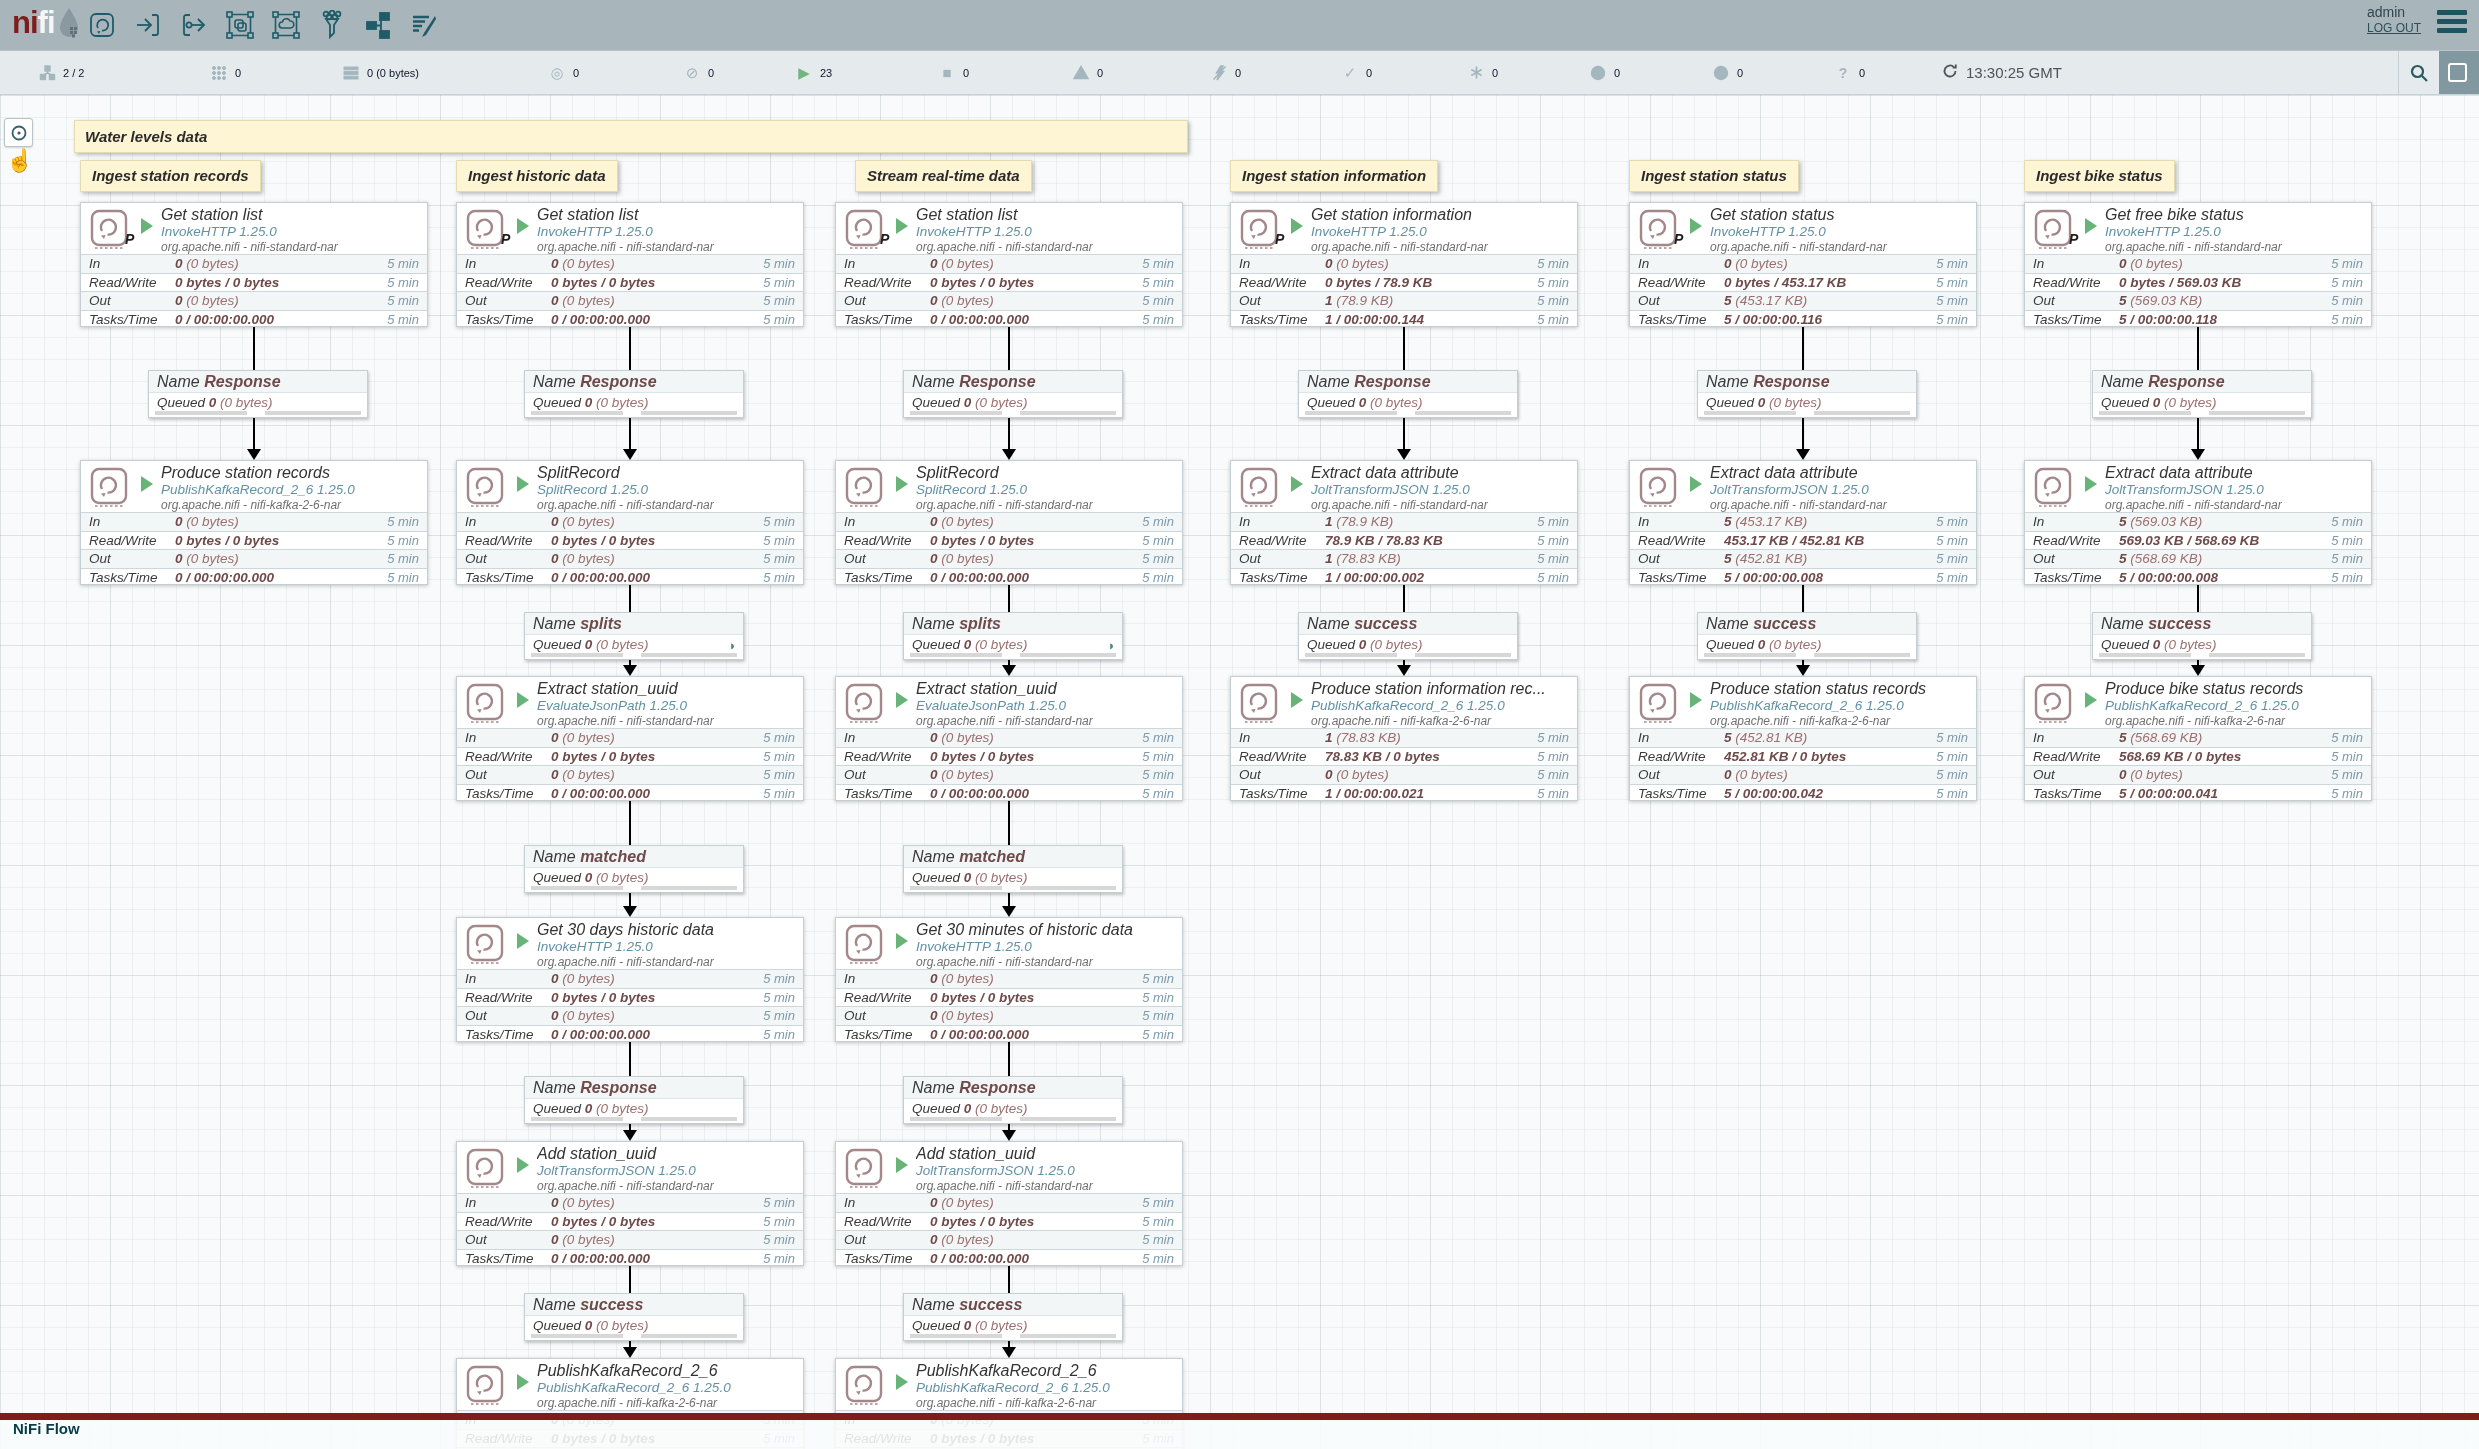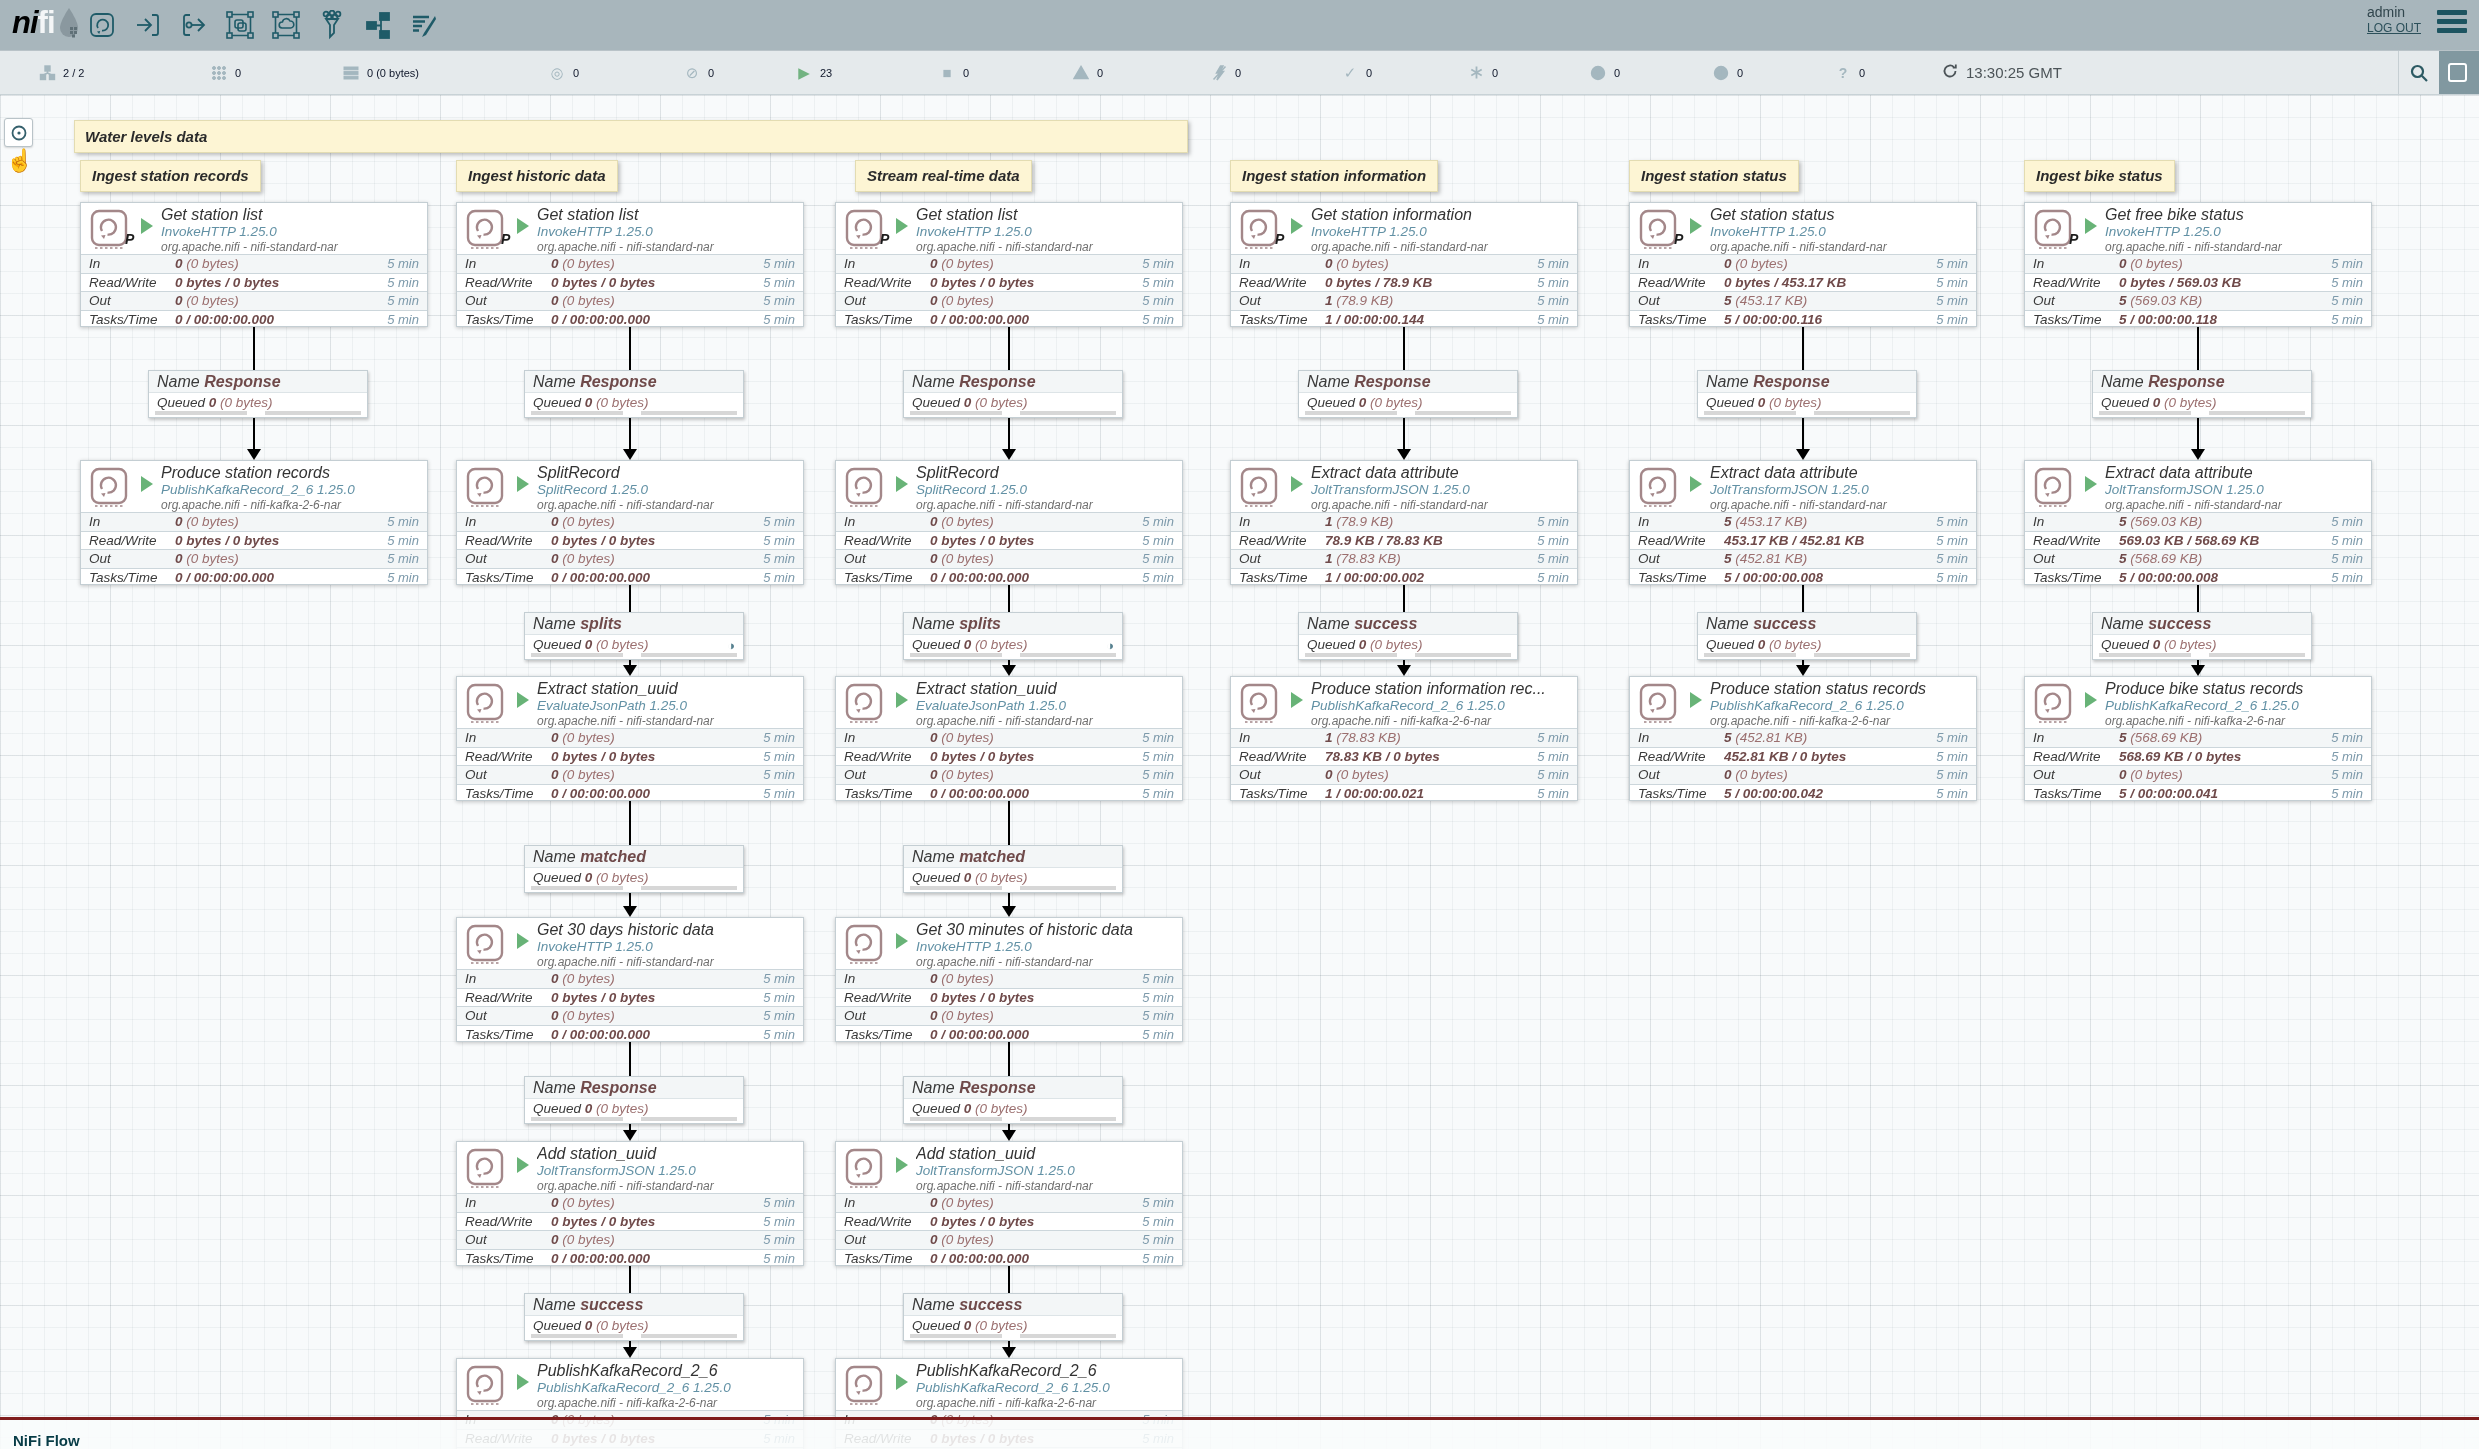--- a/index.html
+++ b/index.html
@@ -4,21 +4,21 @@
 <style>
   html,body{margin:0;padding:0;}
   body{
     width:2479px;height:1449px;position:relative;overflow:hidden;
     font-family:"Liberation Sans",sans-serif;background:#f8fafb;
   }
   
   .header{position:absolute;left:0;top:0;width:100%;height:50px;background:#a8b6bc;z-index:30;}
   .logo{position:absolute;left:12px;top:5px;display:flex;align-items:center;font-weight:bold;
         font-size:31px;letter-spacing:-1px;}
-  .logo .ni{color:#000000;font-style:italic;}
+  .logo .ni{color:#7f1d1d;}
   .logo .fi{color:#f4f6f7;}
   .logo svg{margin-left:2px;}
   .tb-icons{position:absolute;left:86px;top:0;height:50px;display:flex;align-items:center;gap:14px;}
   .tb-ic{width:32px;height:32px;display:inline-flex;align-items:center;justify-content:center;cursor:grab;}
   .tb-ic svg{stroke:#1f5b68;fill:none;stroke-width:1.8;}
   .hdr-right{position:absolute;right:58px;top:4px;text-align:left;line-height:16px;}
   .hdr-user{font-size:14px;color:#31464d;}
   .hdr-logout{font-size:12px;color:#2c505a;text-decoration:underline;cursor:pointer;}
   .hamburger{position:absolute;right:12px;top:10px;width:30px;cursor:pointer;}
   .hamburger div{height:5px;background:#1d5460;margin-bottom:4px;border-radius:1px;}
@@ -88,21 +88,21 @@
   .wire{position:absolute;width:2px;background:#000;z-index:1;}
   .arrow{position:absolute;width:0;height:0;border-left:7px solid transparent;
          border-right:7px solid transparent;border-top:11px solid #000;z-index:1;}
   
   .palette-btn{position:absolute;left:4px;top:118px;width:27px;height:27px;background:#fff;
       border:1px solid #b9c3c8;border-radius:3px;z-index:15;display:flex;align-items:center;
       justify-content:center;cursor:pointer;box-shadow:0 1px 2px rgba(0,0,0,0.15);}
   .hand-ic{position:absolute;left:6px;top:148px;font-size:22px;color:#8d9da5;z-index:15;cursor:pointer;}
   
   .bottombar{position:absolute;left:0;bottom:0;width:100%;height:29px;background:rgba(249,251,252,0.87);
-      border-top:3px solid #7f1d1d;z-index:20;display:flex;align-items:flex-end;}
+      border-top:7px solid #7f1d1d;z-index:20;display:flex;align-items:flex-start;}
   .bottombar span{font-size:15px;font-weight:bold;color:#073c46;margin-left:13px;cursor:pointer;}
 </style>
 </head>
 <body>
 
 <div class="header">
   <div class="logo">
     <span class="ni">ni</span>
       <span class="fi">fi</span>
     <svg width="24" height="32" viewBox="0 0 24 32">

